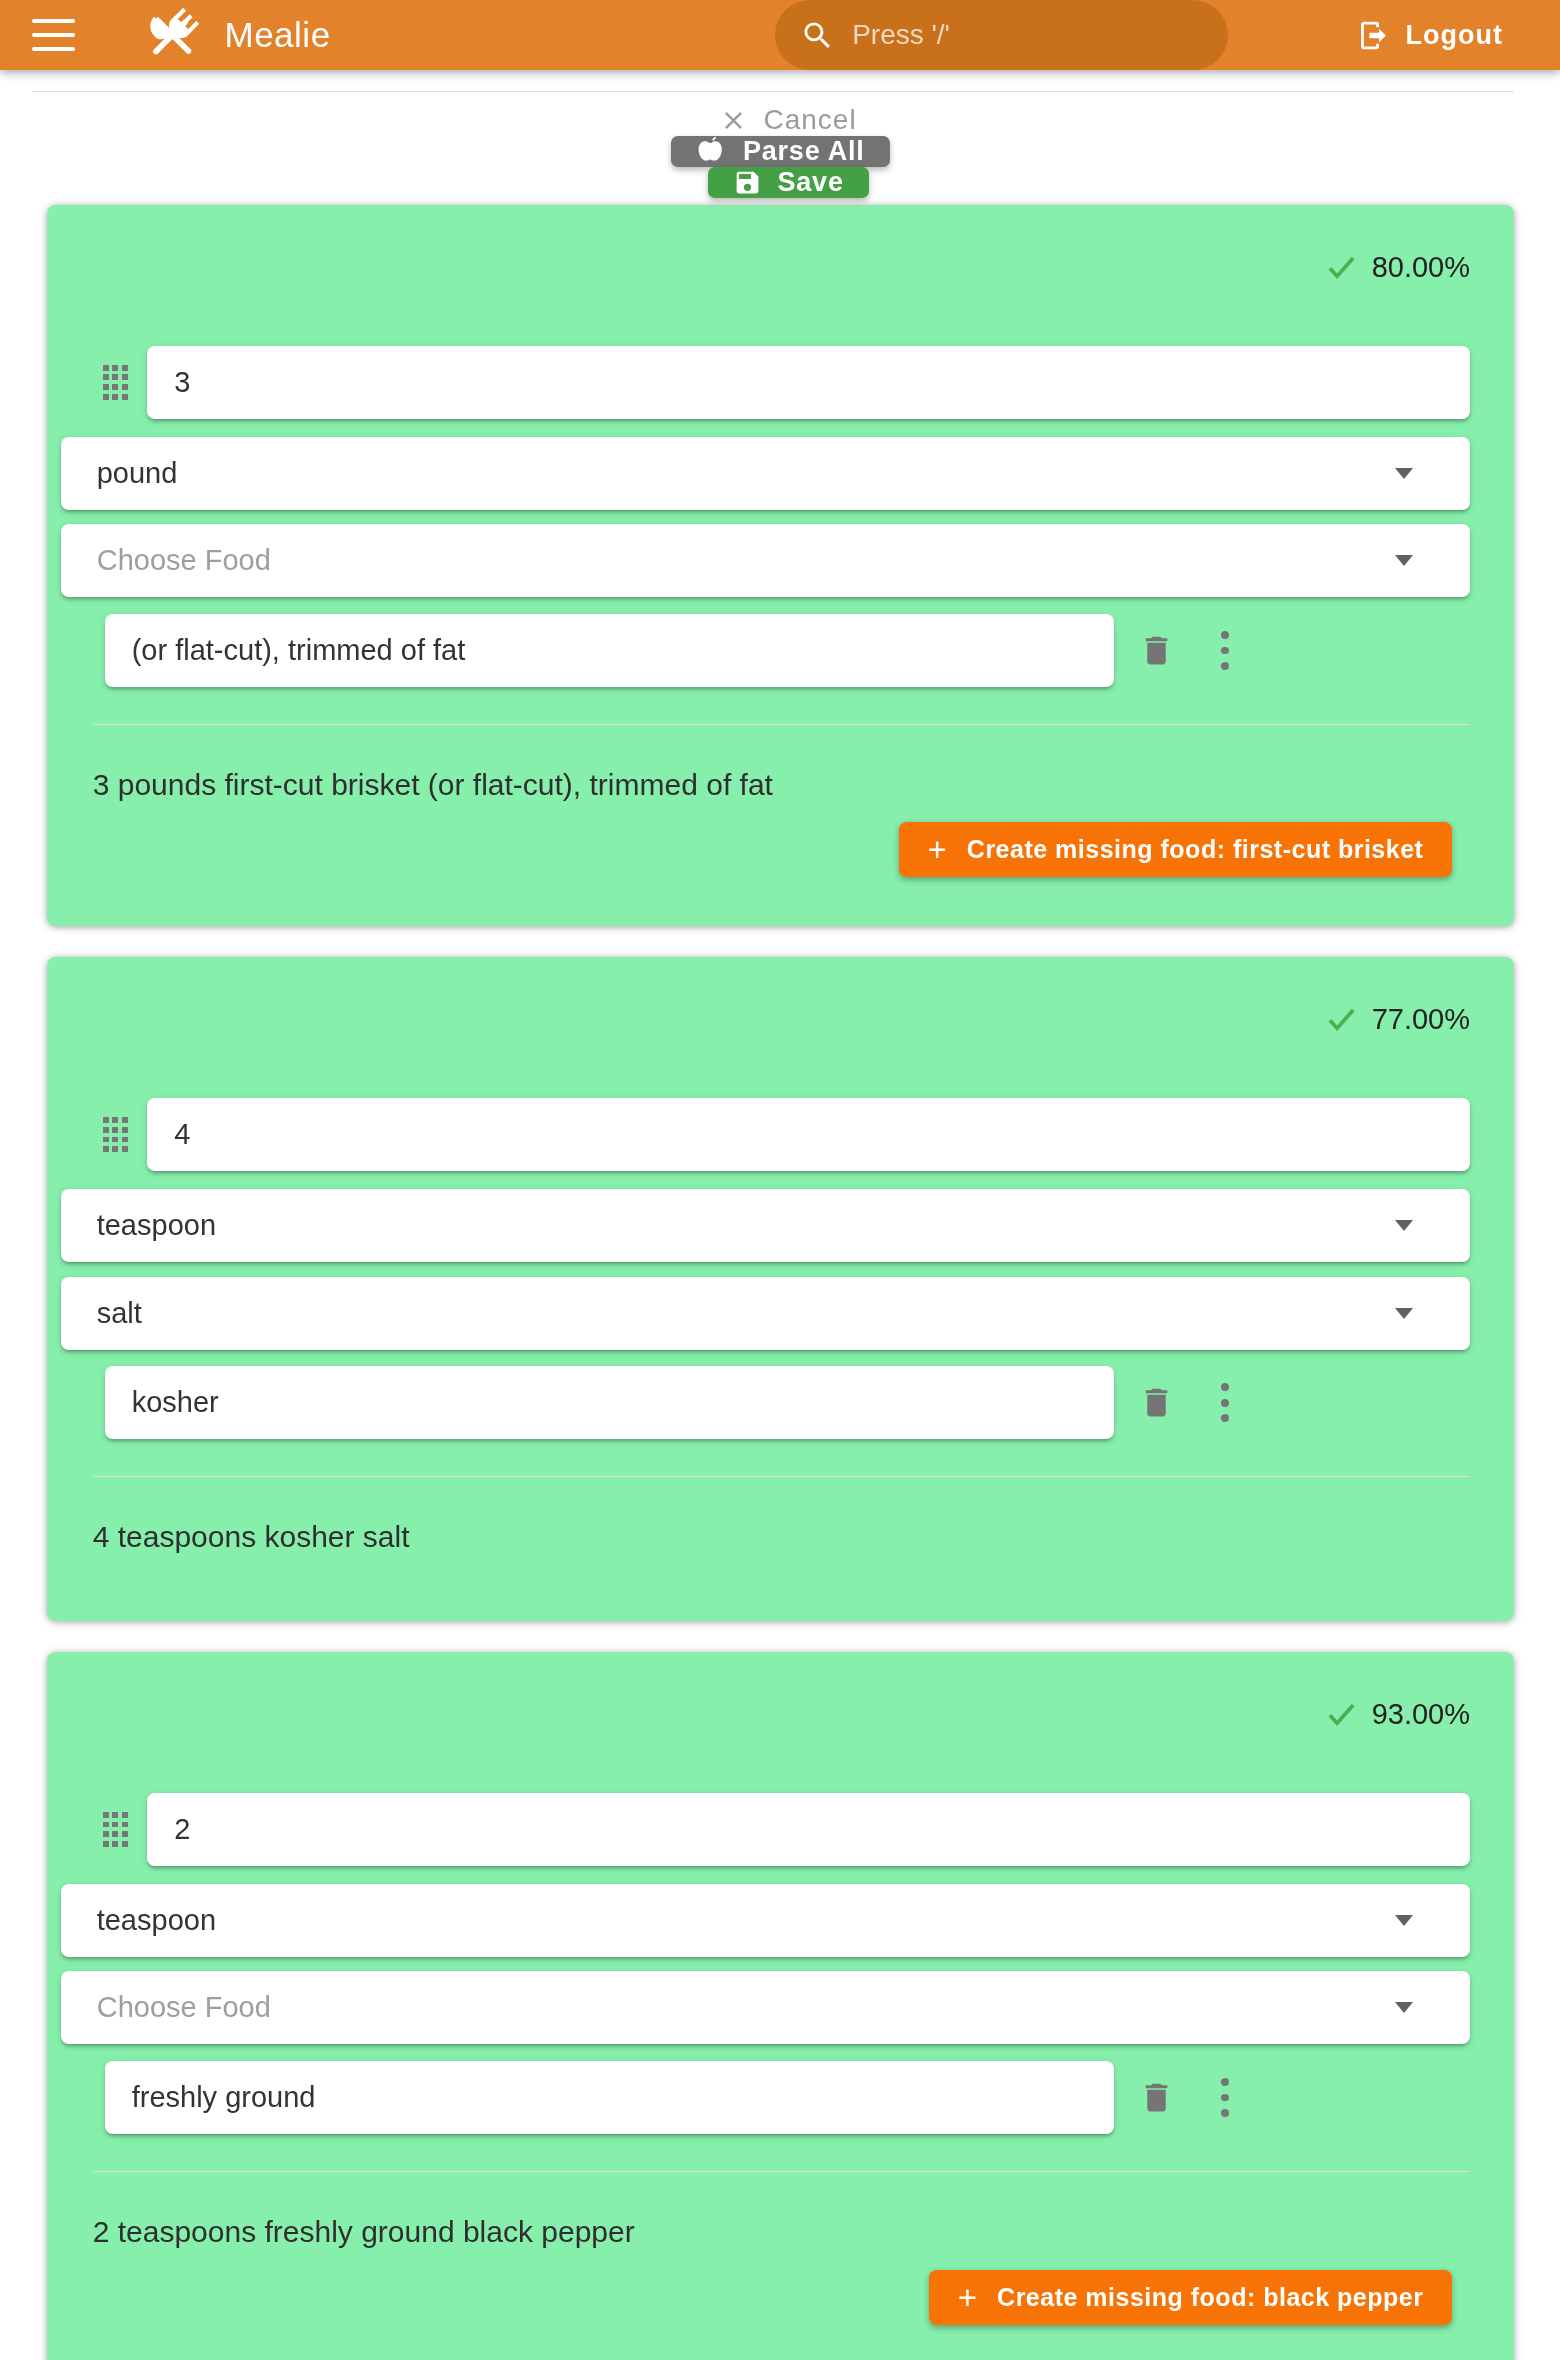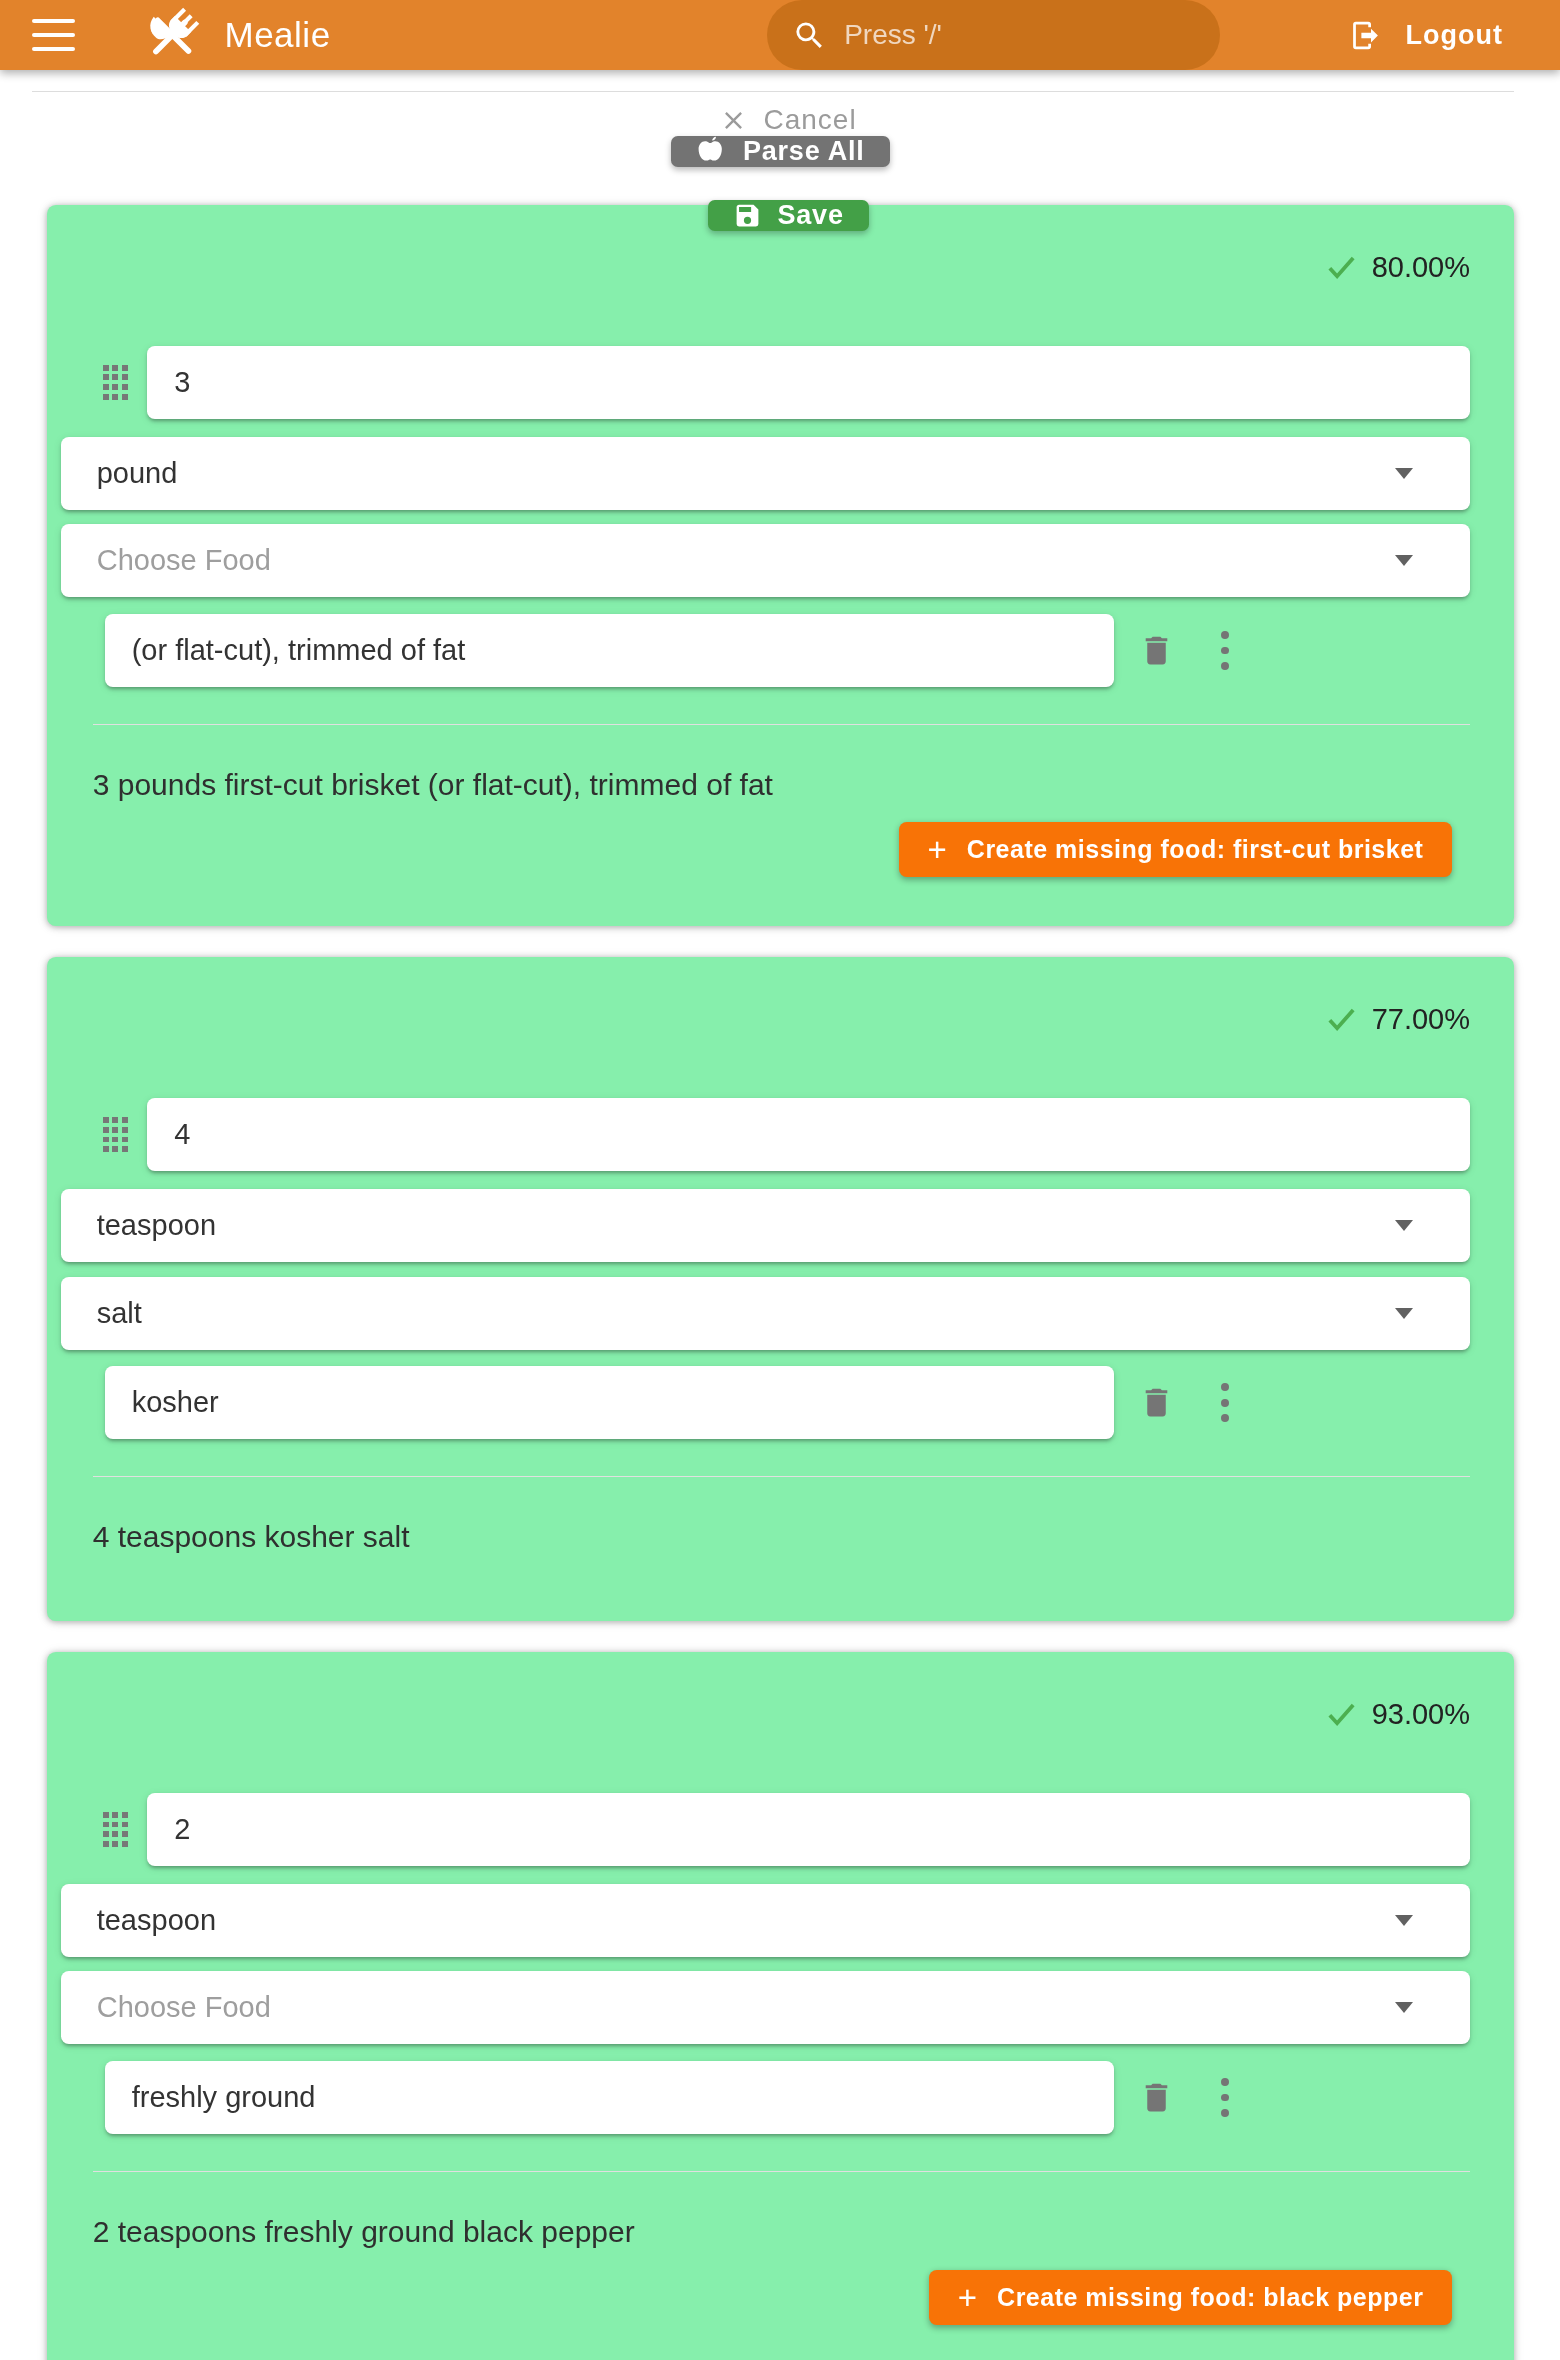--- a/index.html
+++ b/index.html
@@ -12,37 +12,37 @@
   .hamburger { width:43px; height:33px; display:flex; flex-direction:column; justify-content:space-between; cursor:pointer; }
   .hamburger span { display:block; height:4.9px; background:#fff; border-radius:2px; }
   .logo { margin-left:66px; width:62px; height:62px; }
   .app-title { margin-left:21.5px; font-size:35px; font-weight:400; color:#fff; letter-spacing:0.5px; }
   .search-pill { margin-left:auto; width:453px; height:70px; background:#C9711A; border-radius:35px;
                  display:flex; align-items:center; padding:0 25px; }
   .search-pill svg { flex:none; }
   .search-input { background:transparent; border:none; outline:none; margin-left:17.6px; width:100%;
                   font-size:28px; color:#ffffff; font-family:"Liberation Sans",sans-serif; }
   .search-input::placeholder { color:rgba(255,255,255,.72); opacity:1; }
-  .logout { margin-left:129px; display:flex; align-items:center; gap:24px; color:#fff;
+  .logout { margin-left:129px; display:flex; align-items:center; gap:16px; color:#fff;
             font-size:27px; font-weight:bold; letter-spacing:1px; cursor:pointer; }
 
   
   .page { padding:0 46px 0 47px; }
   .top-divider { border-top:1px solid #DDDDDD; margin:20.5px 0 0 -14.6px; }
 
   .toolbar { margin-top:12.7px; height:70px; display:flex; align-items:center;flex-direction:column; }
   .cancel-btn { display:flex; align-items:center; gap:15.6px; color:#9B9B9B; font-size:28px;
                 font-weight:500; letter-spacing:1px; padding:0 11.7px; margin-left:14.6px; cursor:pointer; }
   .cancel-btn svg { display:block; }
   .spacer { flex:1; }
   .btn { display:flex; align-items:center; gap:15.6px; height:66px; padding:0 25px; border-radius:6.8px;
          color:#fff; font-size:27px; font-weight:bold; letter-spacing:0.8px; cursor:pointer;
          box-shadow:0 2.9px 5.9px rgba(0,0,0,.28); }
   .btn-blue { background:#737373; }
-  .btn-green { background:#43A047; margin-left:15.6px;margin-top:33px; }
+  .btn-green { background:#43A047; margin-left:15.6px; }
 
   
   .card { margin-top:31px; background:#86efac; border-radius:8.8px;
           box-shadow:0 1px 5.9px rgba(0,0,0,.28), 0 1px 11.7px rgba(0,0,0,.10);
           padding:44px 44px 49px 13.7px; }
   .card.no-create { padding-bottom:66px; }
 
   .confidence { display:flex; justify-content:flex-end; align-items:center; gap:12.7px; height:37px; }
   .confidence .pct { font-size:29px; color:#222; }
 

